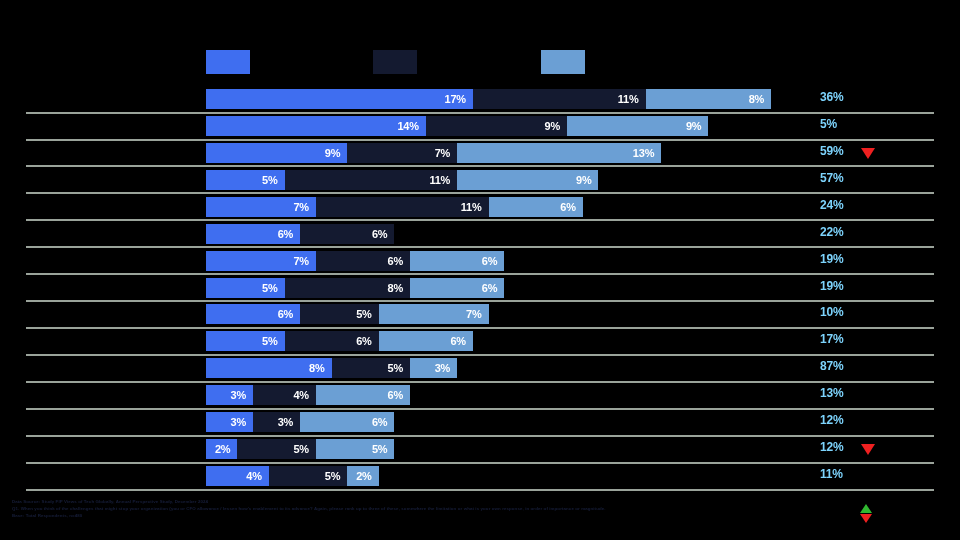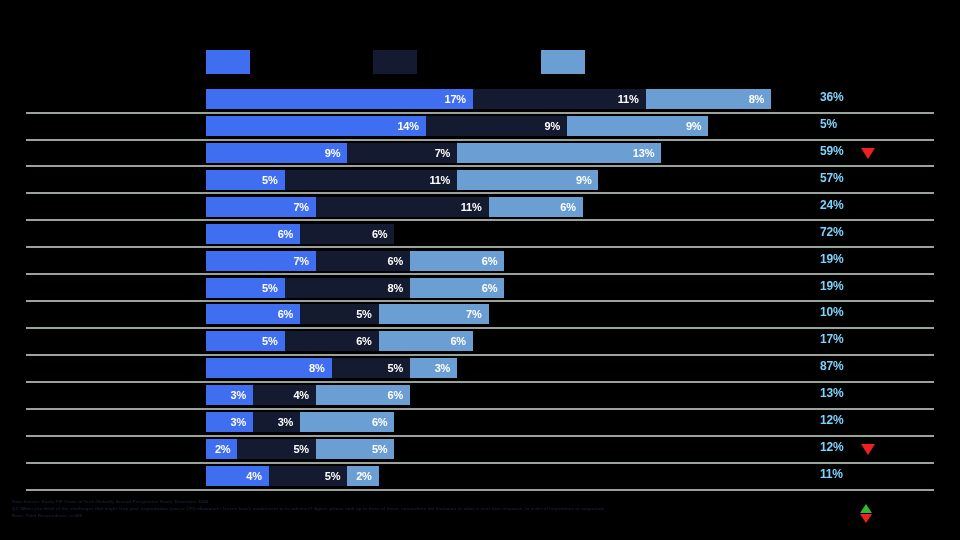--- a/index.html
+++ b/index.html
@@ -285,21 +285,21 @@
         <div class="rowline"></div>
         <div class="cat-label"></div>
         <div class="bar-wrap">
           <div class="seg s1" style="width: 94.2px;">
             <span class="seg-label">6%</span>
           </div>
           <div class="seg s2" style="width: 94.2px;">
             <span class="seg-label">6%</span>
           </div>
         </div>
-        <div class="total">72%</div>
+        <div class="total">22%</div>
       </div>
       <div class="row" style="top: 161.6px;">
         <div class="rowline"></div>
         <div class="cat-label"></div>
         <div class="bar-wrap">
           <div class="seg s1" style="width: 109.9px;">
             <span class="seg-label">7%</span>
           </div>
           <div class="seg s2" style="width: 94.2px;">
             <span class="seg-label">6%</span>

